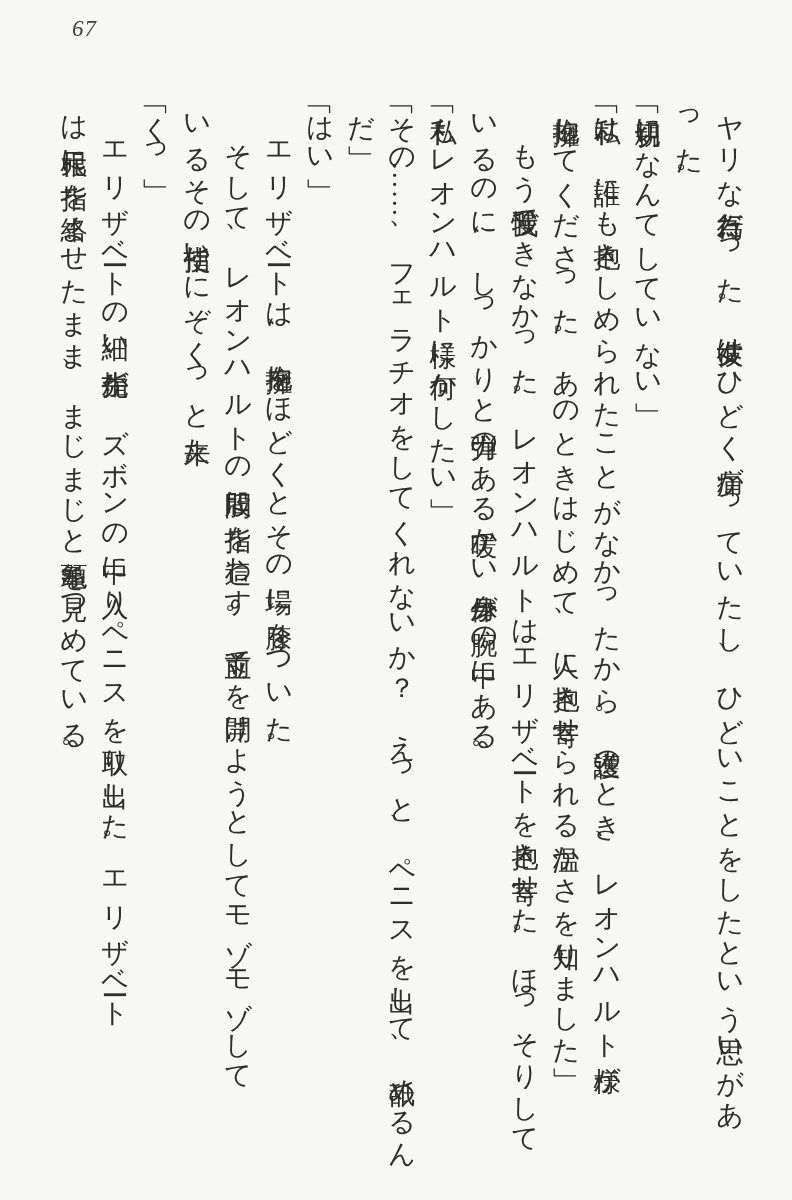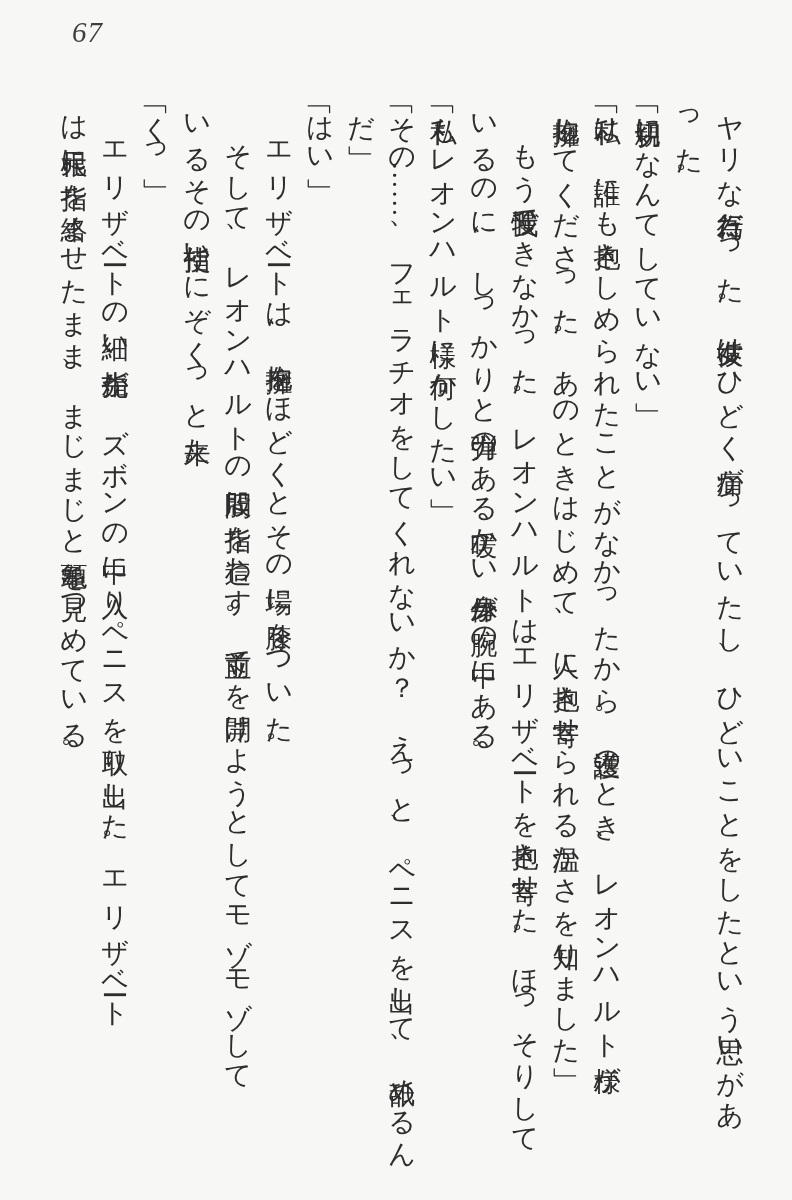--- a/index.html
+++ b/index.html
@@ -17,21 +17,21 @@
     height: 1200px;
     background: var(--bg-color, #f7f7f5);
     box-sizing: border-box;
   }
   .page-number {
     position: absolute;
     top: 16px;
     left: 72px;
     font-family: "Liberation Serif", "DejaVu Serif", serif;
     font-style: italic;
-    font-size: 29px;
+    font-size: 23px;
     letter-spacing: 1px;
     color: var(--pagenum-color, #3f3f3f);
   }
   .text-block {
     position: absolute;
     top: 97px;
     right: 42px;
     height: 1075px;
     writing-mode: vertical-rl;
     text-orientation: mixed;

